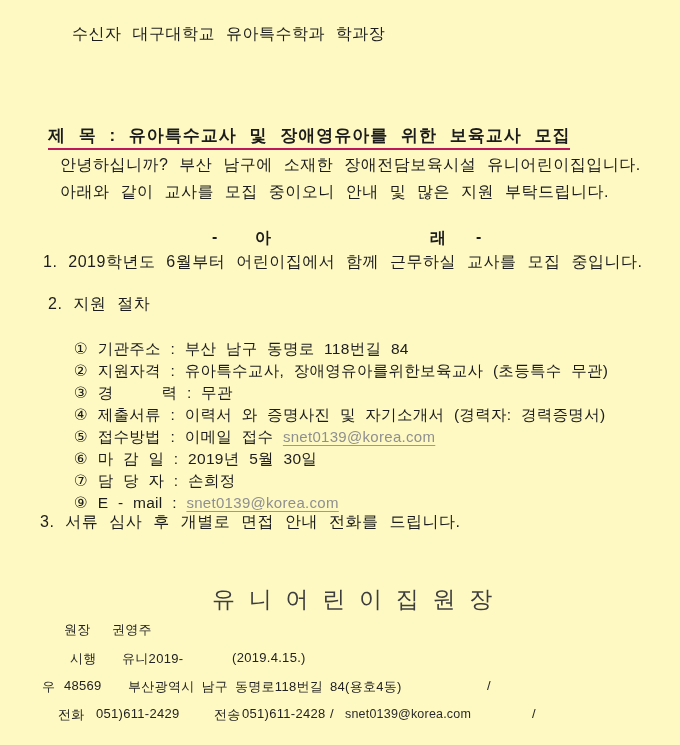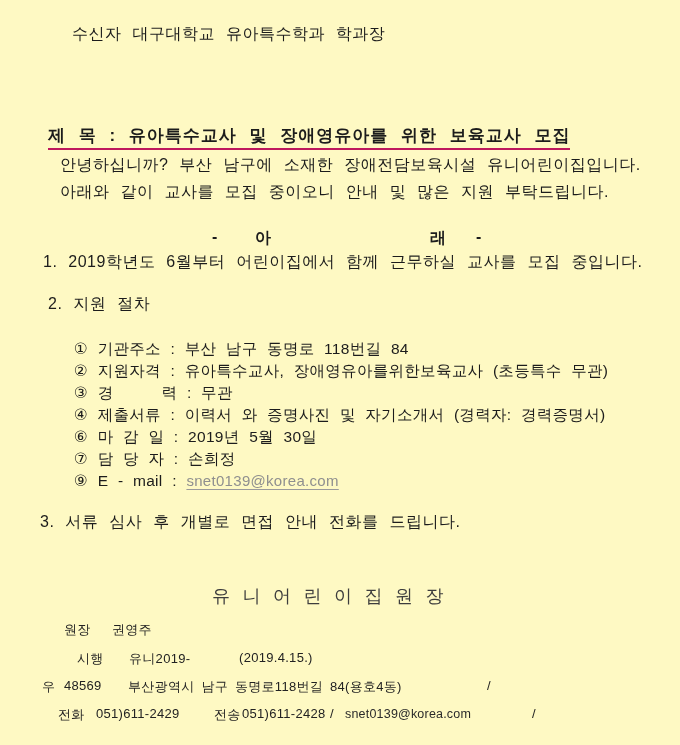--- a/index.html
+++ b/index.html
@@ -53,21 +53,21 @@
     color: #8f8f8f;
     text-decoration: underline;
     text-underline-offset: 3px;
     text-decoration-color: #9a9a9a;
     word-spacing: 0;
     letter-spacing: 0.3px;
     cursor: pointer;
   }
   .signature-title {
     font-family: "Liberation Serif", "DejaVu Serif", serif;
-    font-size: 18px;
+    font-size: 23px;
     font-weight: 400;
     color: #3d3d3d;
     letter-spacing: 1px;
     word-spacing: 6px;
   }
   .footer-text {
     font-size: 13px;
     letter-spacing: 0.3px;
     word-spacing: 3px;
     color: #222222;
@@ -119,20 +119,23 @@
     <div class="list-row">
       <span class="list-text">② 지원자격 : 유아특수교사, 장애영유아를위한보육교사 (초등특수 무관)</span>
     </div>
     <div class="list-row">
       <span class="list-text">③ 경&nbsp;&nbsp;&nbsp;&nbsp;&nbsp;력 : 무관</span>
     </div>
     <div class="list-row">
       <span class="list-text">④ 제출서류 : 이력서 와 증명사진 및 자기소개서 (경력자: 경력증명서)</span>
     </div>
     <div class="list-row">
+      <span class="list-text">⑤ 접수방법 : 이메일 접수 </span><a class="email-link">snet0139@korea.com</a>
+    </div>
+    <div class="list-row">
       <span class="list-text">⑥ 마 감 일 : 2019년 5월 30일</span>
     </div>
     <div class="list-row">
       <span class="list-text">⑦ 담 당 자 : 손희정</span>
     </div>
     <div class="list-row">
       <span class="list-text">⑨ E - mail : </span><a class="email-link">snet0139@korea.com</a>
     </div>
   </div>
 
@@ -142,21 +145,21 @@
   
   <div class="abs signature-title" style="left:212px; top:584px;">유 니 어 린 이 집 원 장</div>
 
   
   <div class="abs" style="left:0; top:621px; width:632px; height:18px;">
     <span class="abs footer-text" style="left:64px;">원장</span>
     <span class="abs footer-text" style="left:112px;">권영주</span>
   </div>
 
   
-  <div class="abs" style="left:15px; top:650px; width:620px; height:18px;">
+  <div class="abs" style="left:8px; top:650px; width:620px; height:18px;">
     <span class="abs footer-text" style="left:62px;">시행</span>
     <span class="abs footer-text" style="left:114px;">유니2019-</span>
     <span class="abs footer-text" style="left:224px;">(2019.4.15.)</span>
   </div>
 
   
   <div class="abs" style="left:0; top:678px; width:680px; height:18px;">
     <span class="abs footer-text" style="left:42px;">우</span>
     <span class="abs footer-text" style="left:64px;">48569</span>
     <span class="abs footer-text" style="left:128px;">부산광역시 남구 동명로118번길 84(용호4동)</span>

